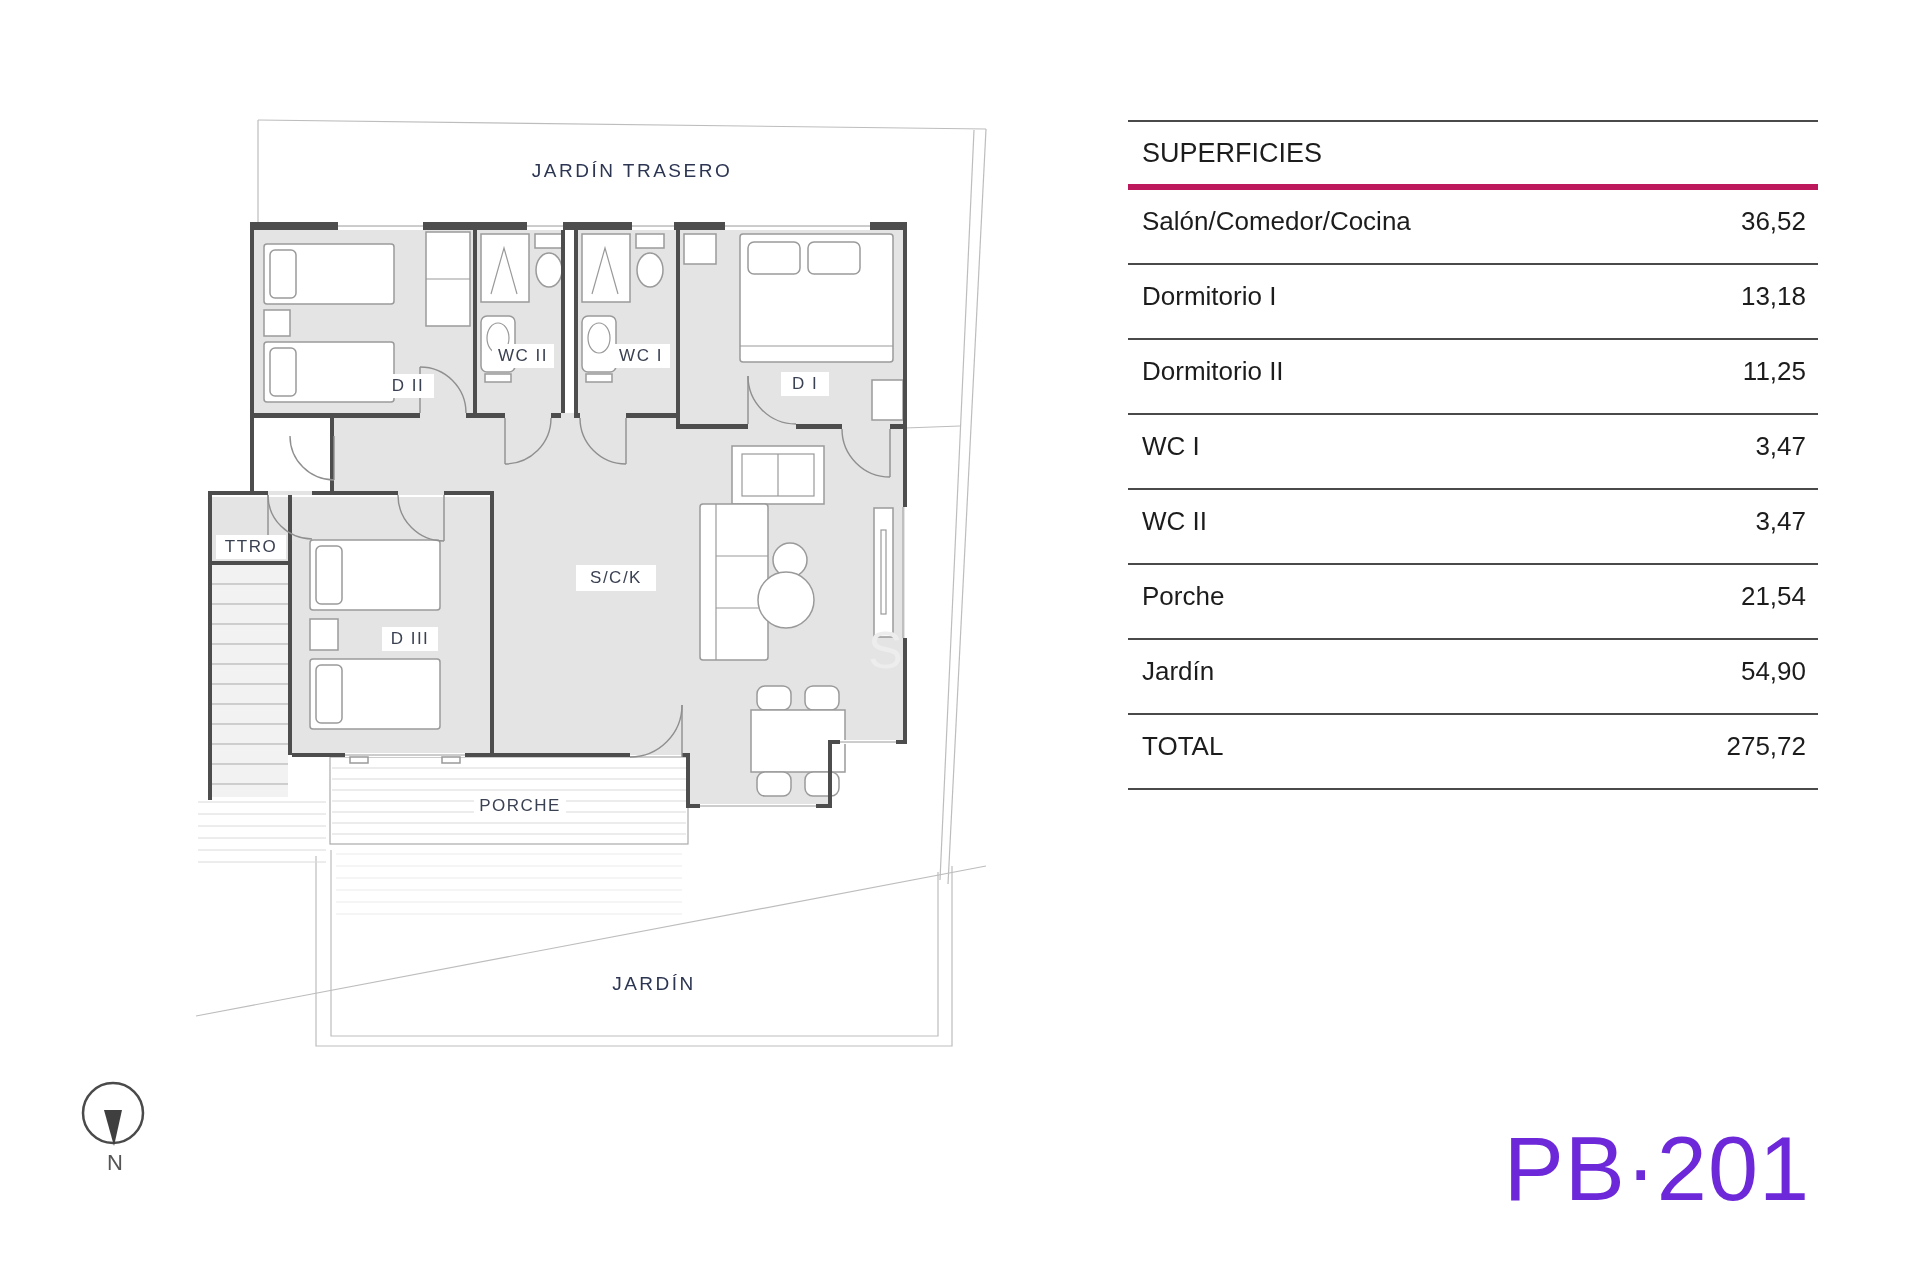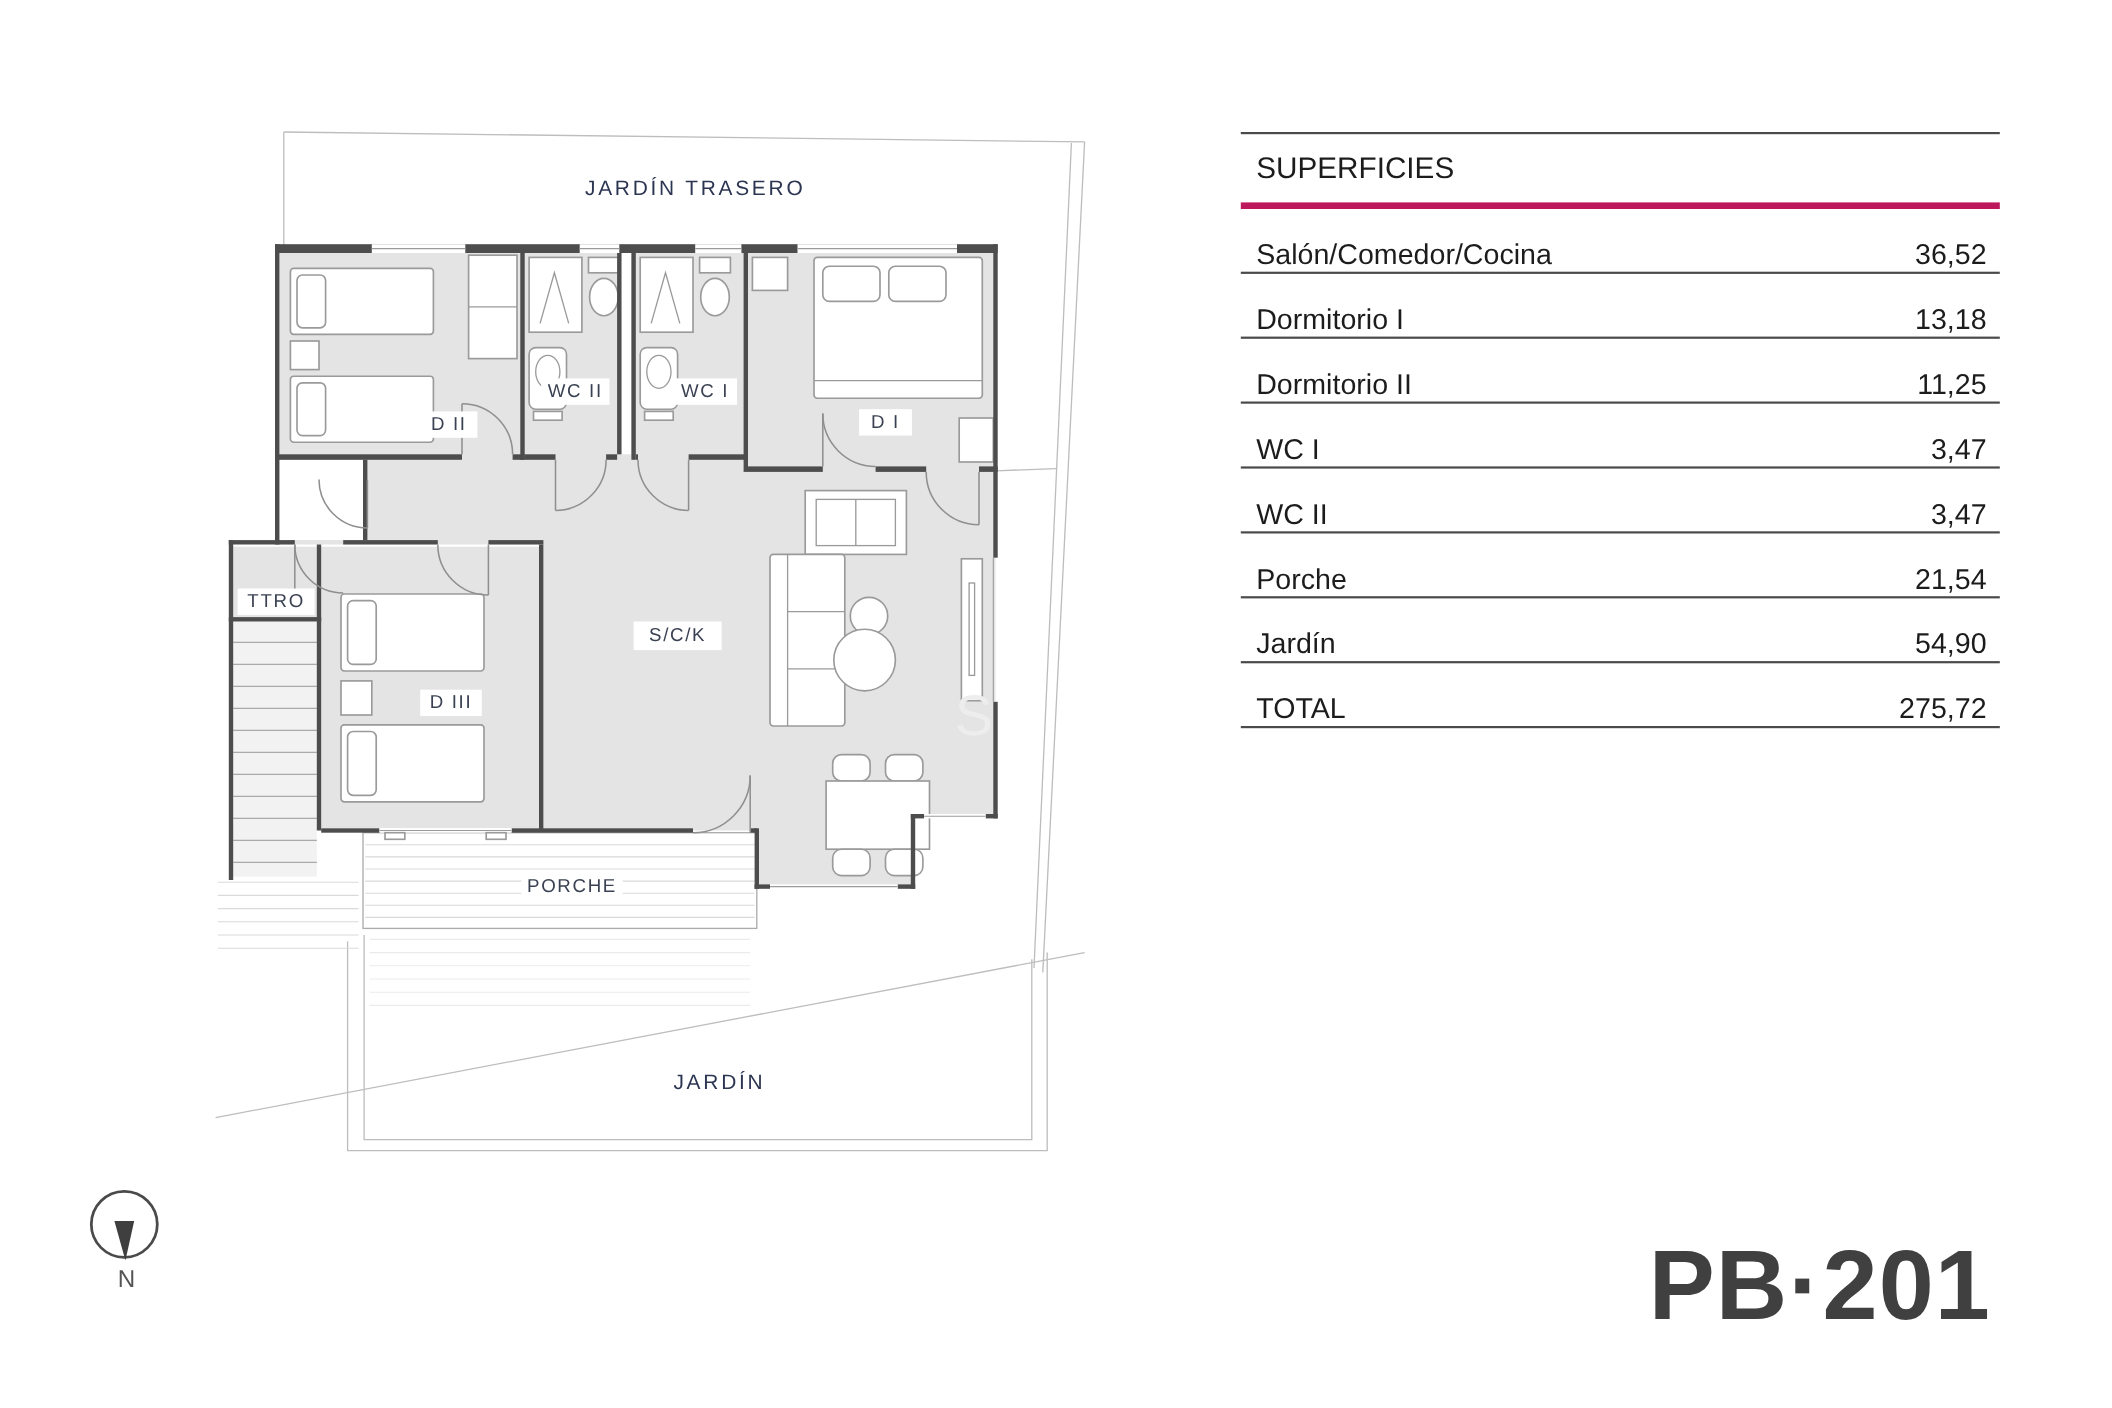--- a/index.html
+++ b/index.html
@@ -27,27 +27,27 @@
   .lblnavy{font-family:"Liberation Sans",sans-serif;font-size:19px;fill:#2c3552;
        text-anchor:middle;letter-spacing:2.5px;}
   .compass{stroke:#4a4a4a;stroke-width:2.5;fill:none;}
   .needle{fill:#3f3f3f;}
   .north{font-family:"Liberation Sans",sans-serif;font-size:22px;fill:#555;text-anchor:middle;}
   .wmark{font-family:"Liberation Sans",sans-serif;font-size:52px;fill:#ededed;}
   
   #surfaces{position:absolute;left:1128px;top:120px;width:690px;}
   .thead{height:62px;border-top:2px solid #4a4a4a;border-bottom:6px solid #be185d;
          display:flex;align-items:center;padding-left:14px;font-size:27px;color:#1c1c1c;}
-  .trow{height:57px;border-bottom:2px solid #4a4a4a;display:flex;align-items:flex-end;
-        justify-content:space-between;padding:0 12px 0 14px;font-size:26px;}
+  .trow{height:57px;border-bottom:2px solid #4a4a4a;display:flex;align-items:flex-start;
+        justify-content:space-between;padding:16px 12px 0 14px;font-size:26px;}
   .trow .val{text-align:right;}
   .trow.total{font-weight:normal;}
   
-  #plan-code{position:absolute;right:110px;top:1118px;font-size:90px;color:#404040;
-             letter-spacing:1px;font-weight:bold;}
+  #plan-code{position:absolute;right:110px;top:1118px;font-size:90px;color:#6d28d9;
+             letter-spacing:1px;}
 </style>
 </head>
 <body>
 
 <svg id="plan-svg" viewBox="0 0 1920 1280" xmlns="http://www.w3.org/2000/svg">
 
   <g>
     <path class="bnd" d="M258,120 L986,129"></path>
     <path class="bnd" d="M986,129 L948,884"></path>
     <path class="bnd" d="M974,130 L940,880"></path>

